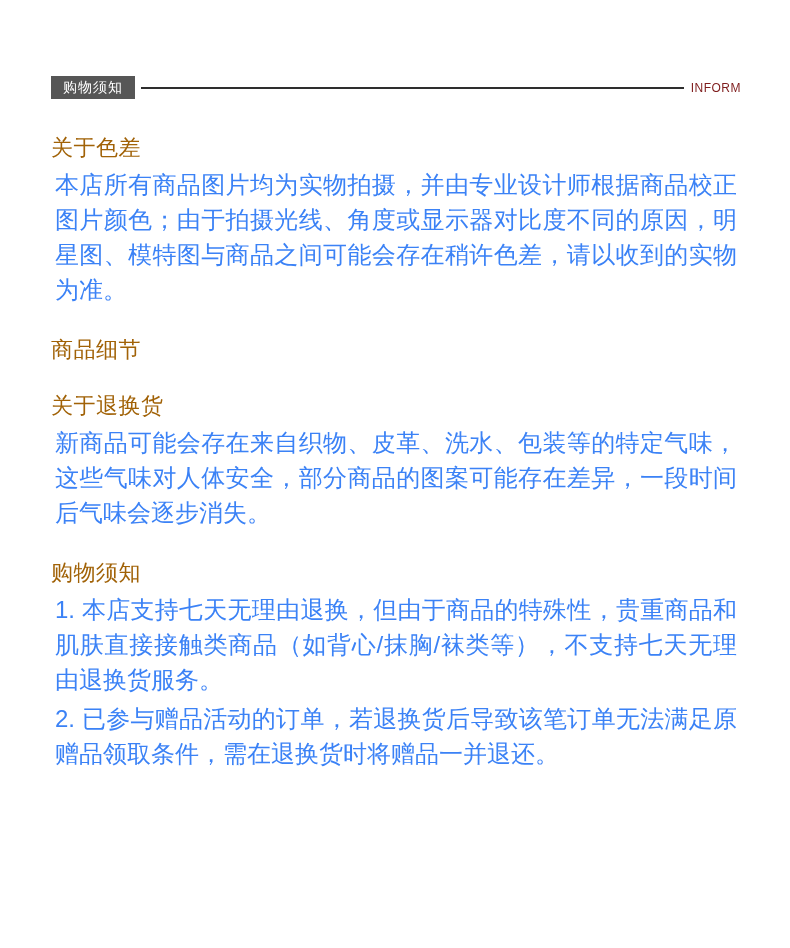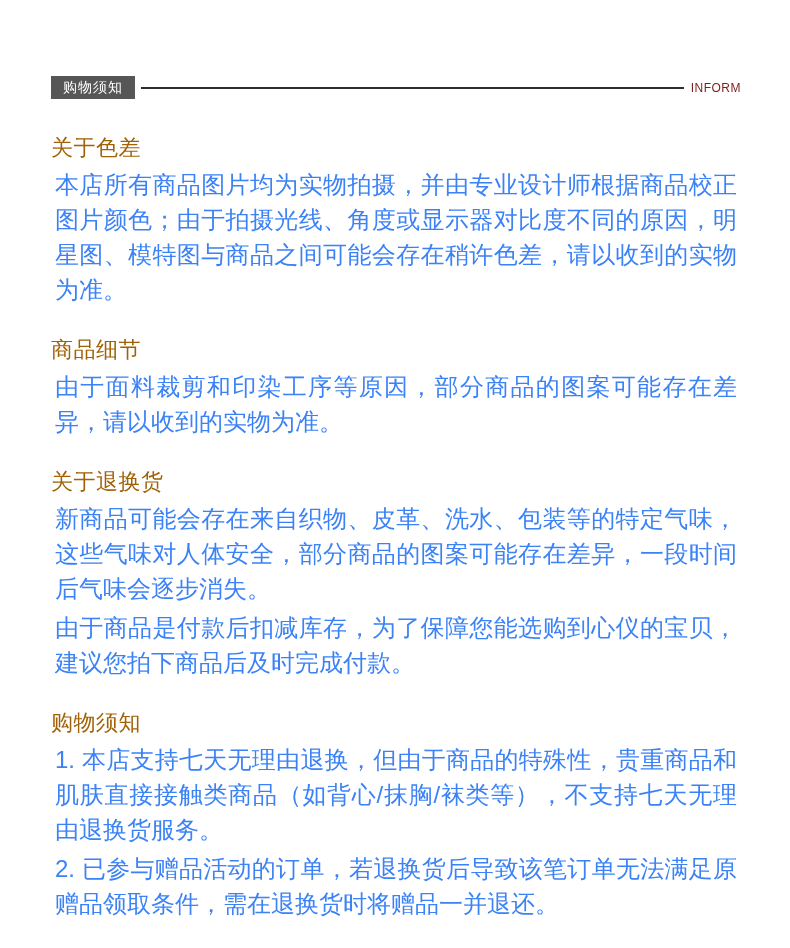--- a/index.html
+++ b/index.html
@@ -81,30 +81,28 @@
     <span class="inform">INFORM</span>
   </div>
 
   <section class="sec">
     <h2>关于色差</h2>
     <p>本店所有商品图片均为实物拍摄，并由专业设计师根据商品校正图片颜色；由于拍摄光线、角度或显示器对比度不同的原因，明星图、模特图与商品之间可能会存在稍许色差，请以收到的实物为准。</p>
   </section>
 
   <section class="sec">
     <h2>商品细节</h2>
-    <p>由于面料裁剪和印染工序等原因，部分商品的图案可能存在差异，请以收到的实物为准。</p>
   </section>
 
   <section class="sec">
     <h2>关于退换货</h2>
     <p>新商品可能会存在来自织物、皮革、洗水、包装等的特定气味，这些气味对人体安全，部分商品的图案可能存在差异，一段时间后气味会逐步消失。</p>
   </section>
 
   <section class="sec">
-    <p>由于商品是付款后扣减库存，为了保障您能选购到心仪的宝贝，建议您拍下商品后及时完成付款。</p>
   </section>
 
   <section class="sec">
     <h2>购物须知</h2>
     <p>1. 本店支持七天无理由退换，但由于商品的特殊性，贵重商品和肌肤直接接触类商品（如背心/抹胸/袜类等），不支持七天无理由退换货服务。</p>
     <p>2. 已参与赠品活动的订单，若退换货后导致该笔订单无法满足原赠品领取条件，需在退换货时将赠品一并退还。</p>
   </section>
 
 </div>
 

